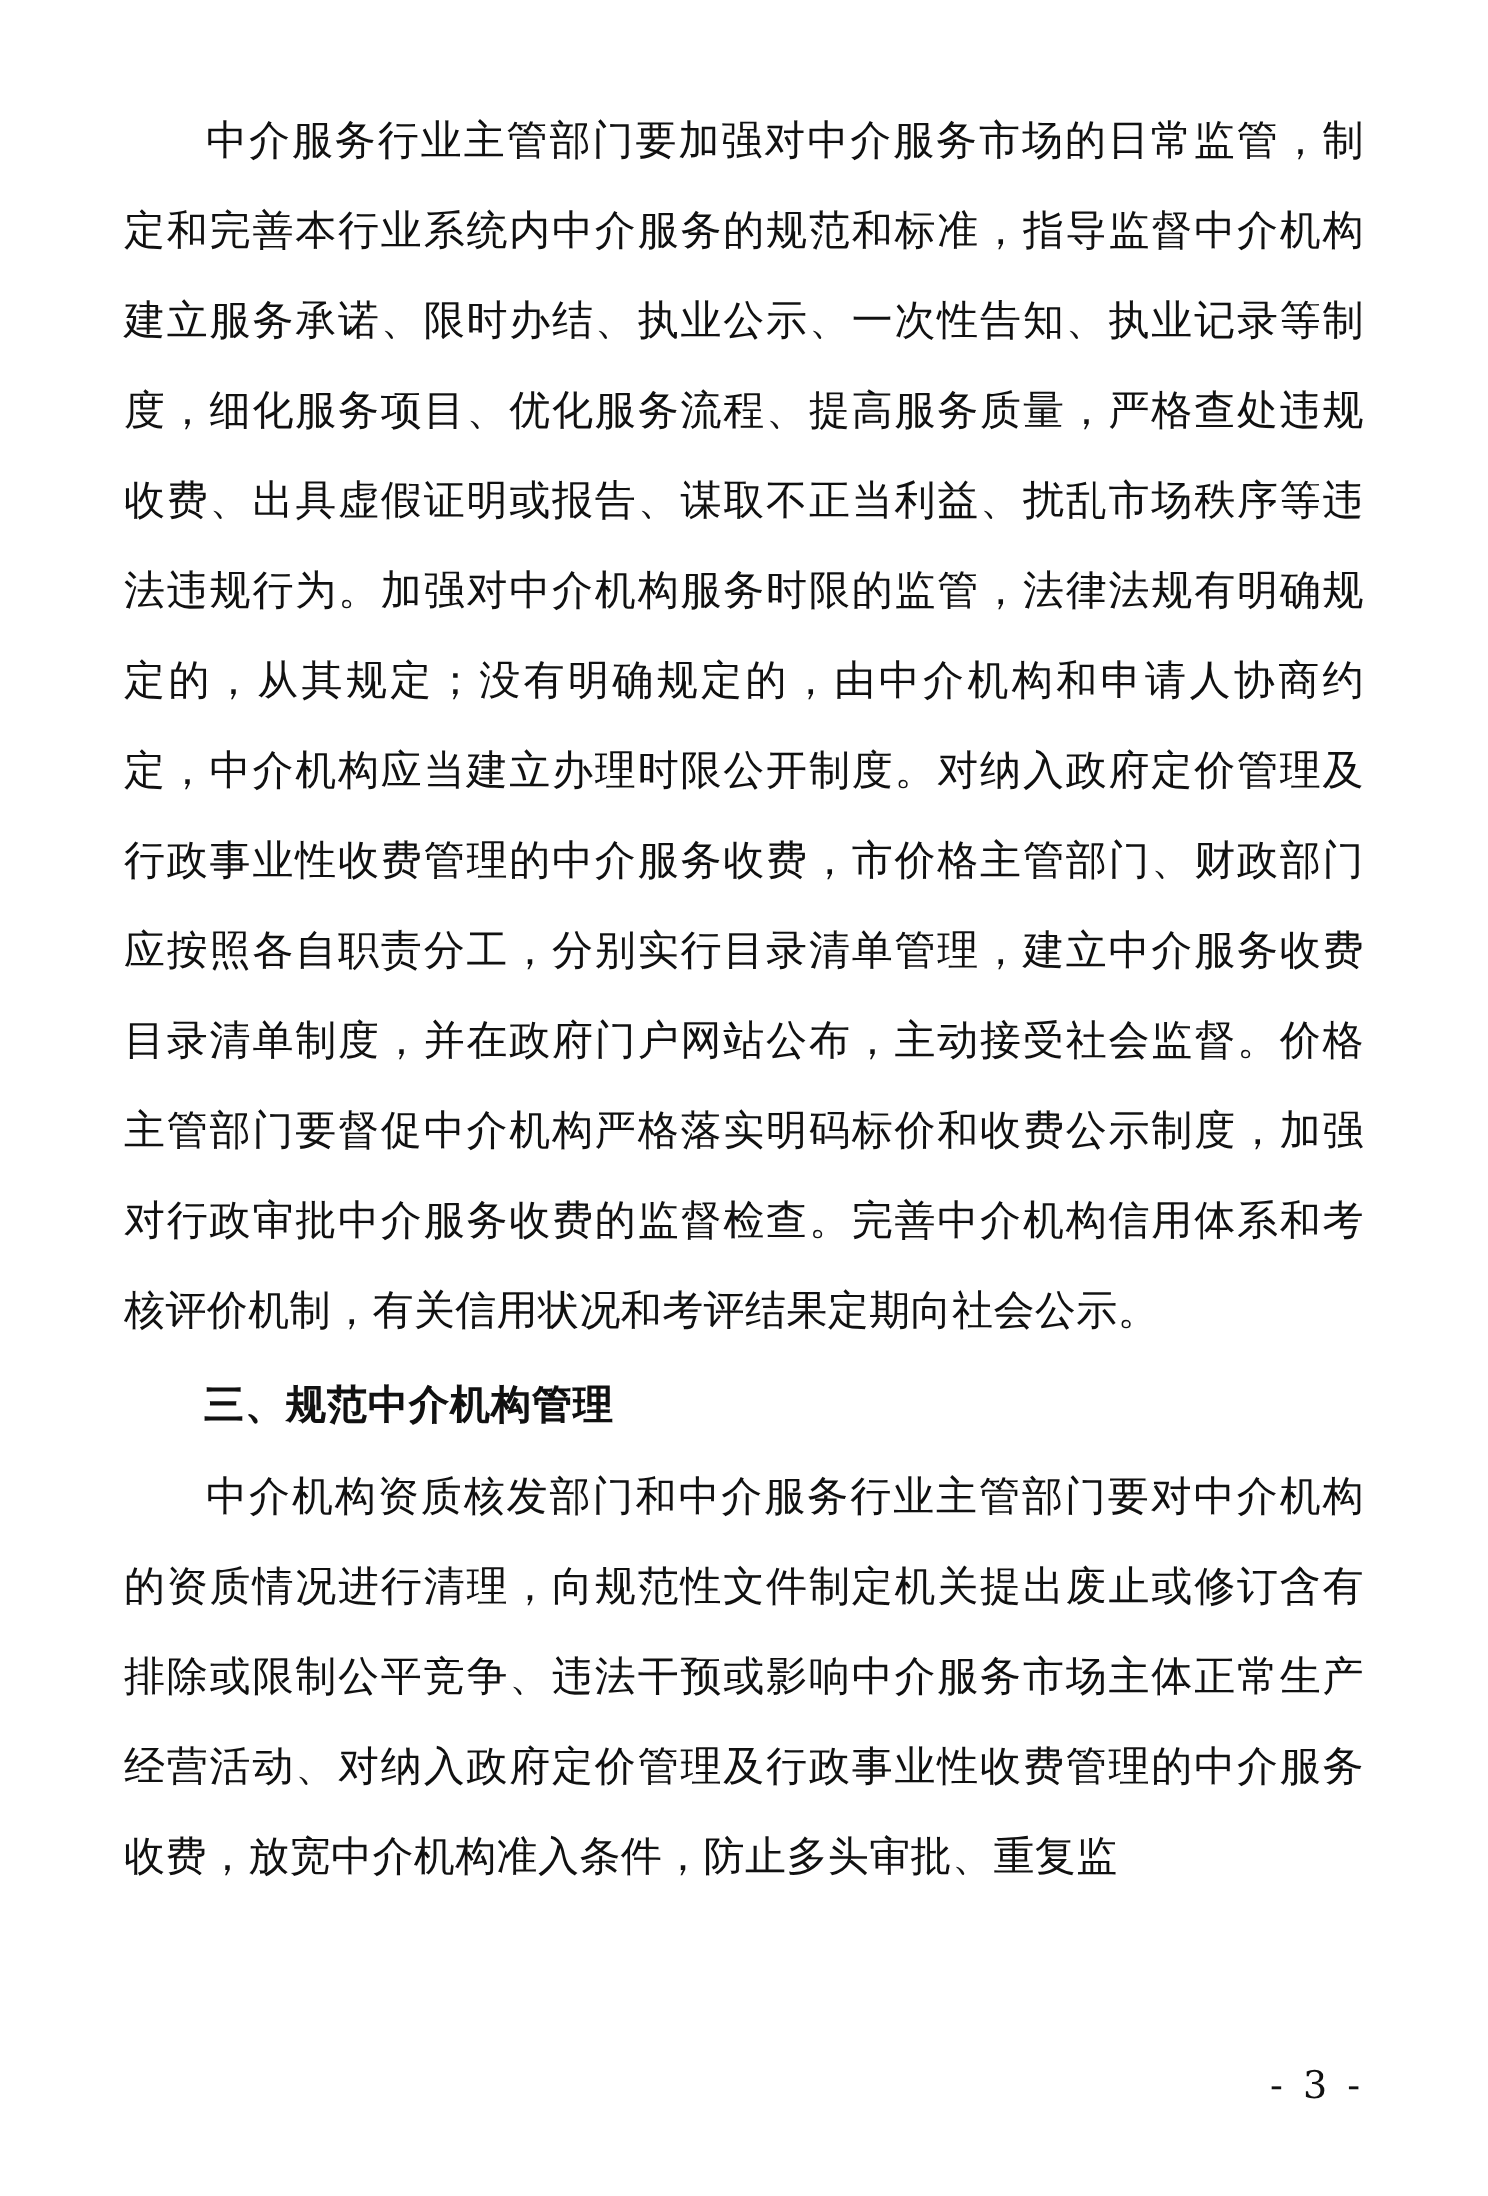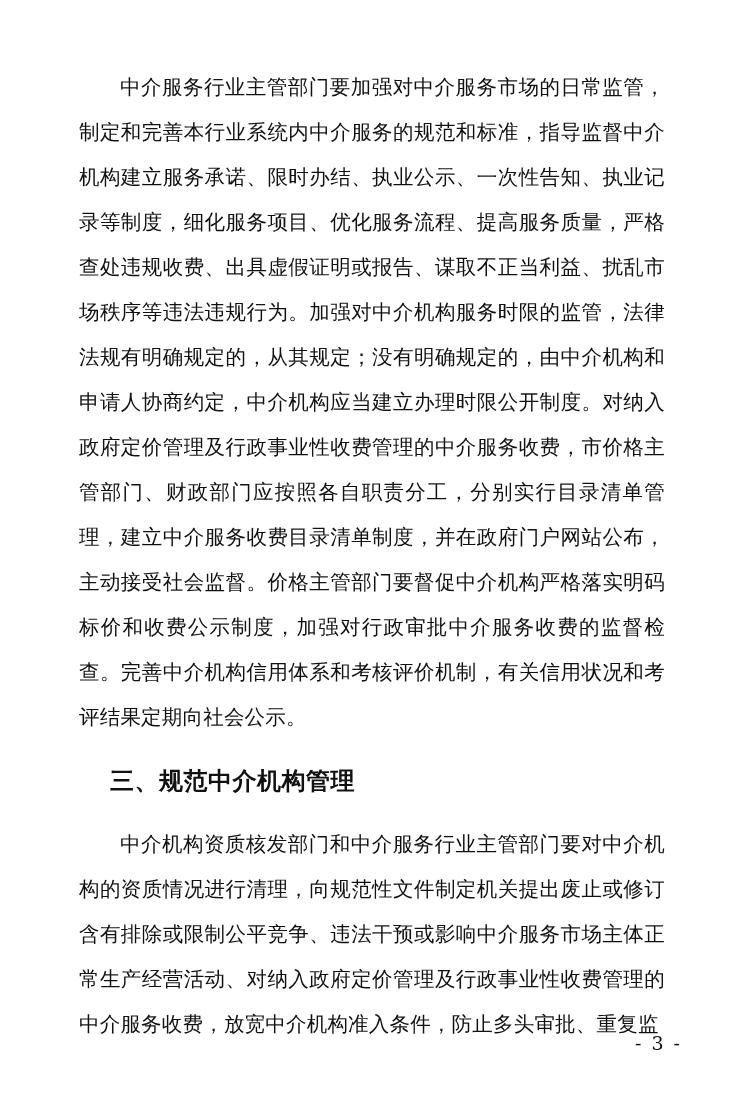--- a/index.html
+++ b/index.html
@@ -25,30 +25,30 @@
     padding: 48px 62px 40px 62px;
   }
   .doc-body {
     font-size: 20.5px;
     line-height: 45px;
     text-align: justify;
     text-justify: inter-ideograph;
     letter-spacing: 0.2px;
   }
   .para {
-    margin: 17px;
+    margin: 0;
     text-indent: 2em;
     text-align: justify;
   }
   .heading {
     margin: 0;
     text-indent: 2em;
     font-weight: bold;
     font-family: "DejaVu Sans", "Liberation Sans", sans-serif;
-    font-size: 24px;
+    font-size: 20px;
     line-height: 48px;
     letter-spacing: 0.5px;
   }
   .page-number {
     position: absolute;
     right: 62px;
     bottom: 44px;
     font-size: 19px;
     font-family: "DejaVu Serif", "Liberation Serif", serif;
     letter-spacing: 2px;

